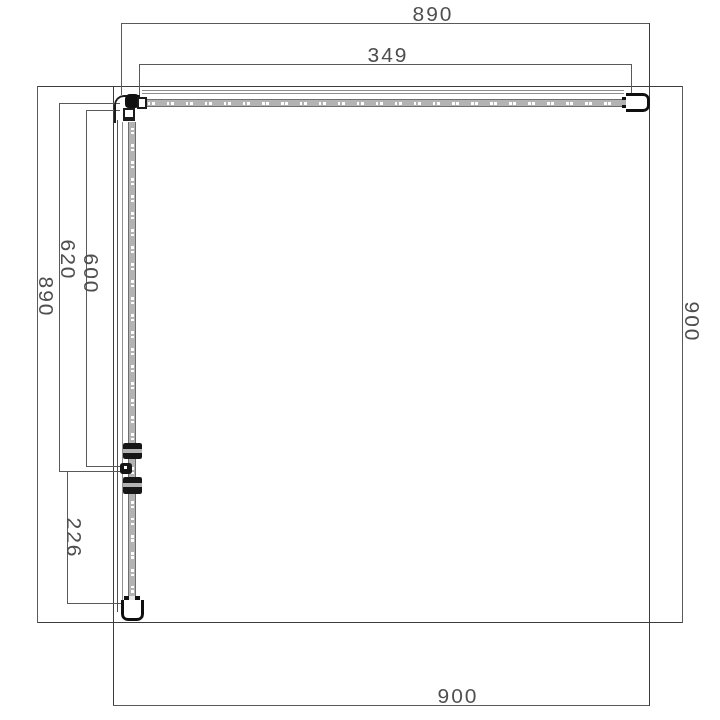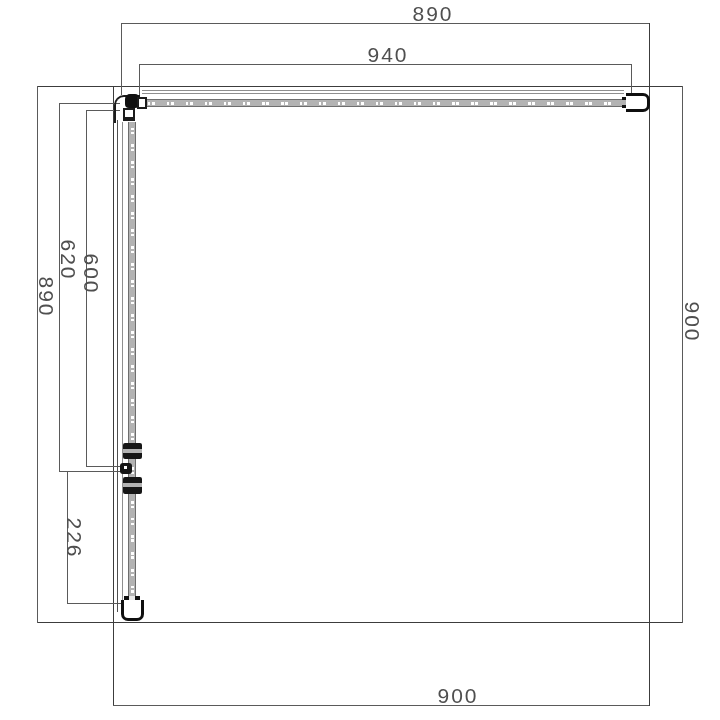--- a/index.html
+++ b/index.html
@@ -130,21 +130,21 @@
   <div class="hinge" style="top:443px;"></div>
   <div class="pivot">
       <span class="dot"></span>
     </div>
   <div class="hinge" style="top:477px;height:17px;"></div>
 
   <div class="floor-clamp"></div>
   <div class="floor-bracket"></div>
 
   <div class="dimtext" style="left:405px;top:4px;">890</div>
-  <div class="dimtext" style="left:360px;top:45px;">940</div>
+  <div class="dimtext" style="left:360px;top:45px;">349</div>
   <div class="dimtext rot" style="left:18px;top:287px;">890</div>
   <div class="dimtext rot" style="left:40px;top:250px;">620</div>
   <div class="dimtext rot" style="left:63px;top:264px;">600</div>
   <div class="dimtext rot" style="left:46px;top:528px;">226</div>
   <div class="dimtext rot" style="left:664px;top:312px;">900</div>
   <div class="dimtext" style="left:430px;top:686px;">900</div>
 
 </div>
 
 </body></html>

